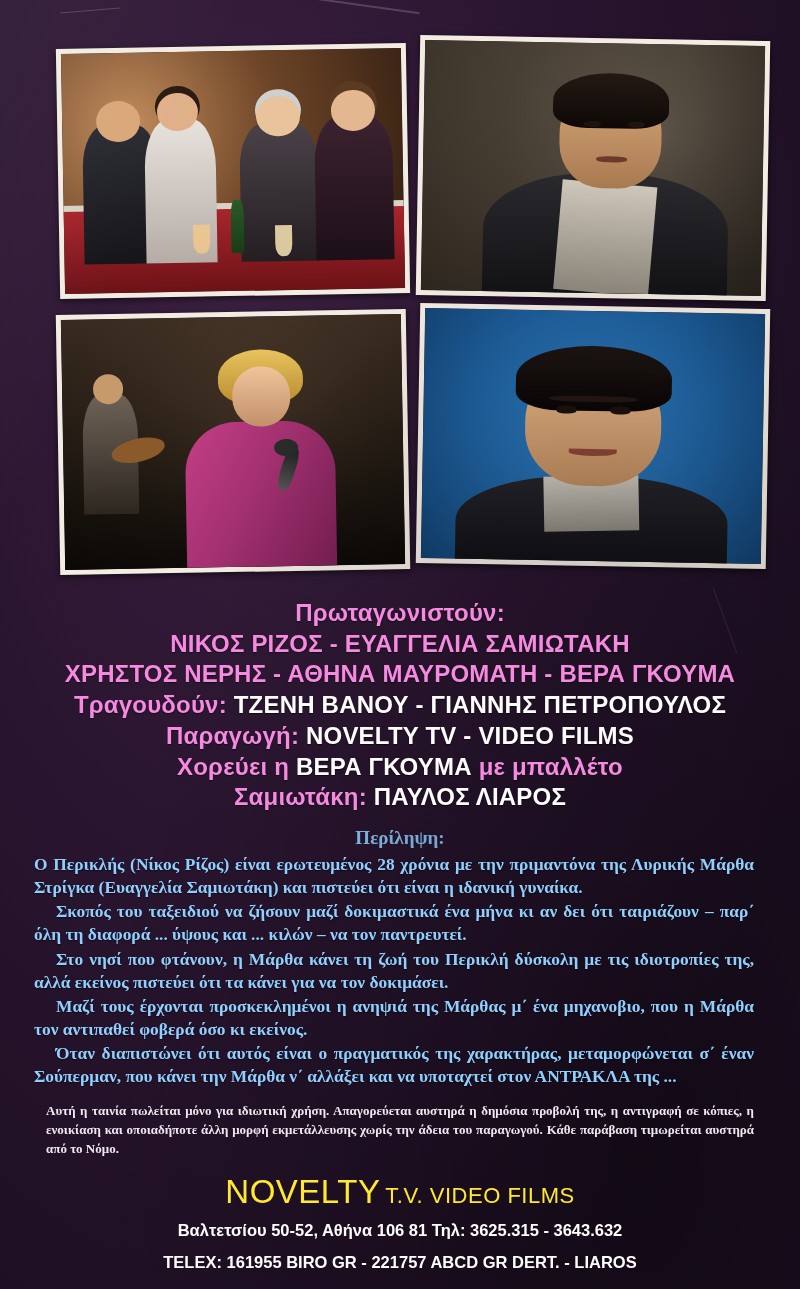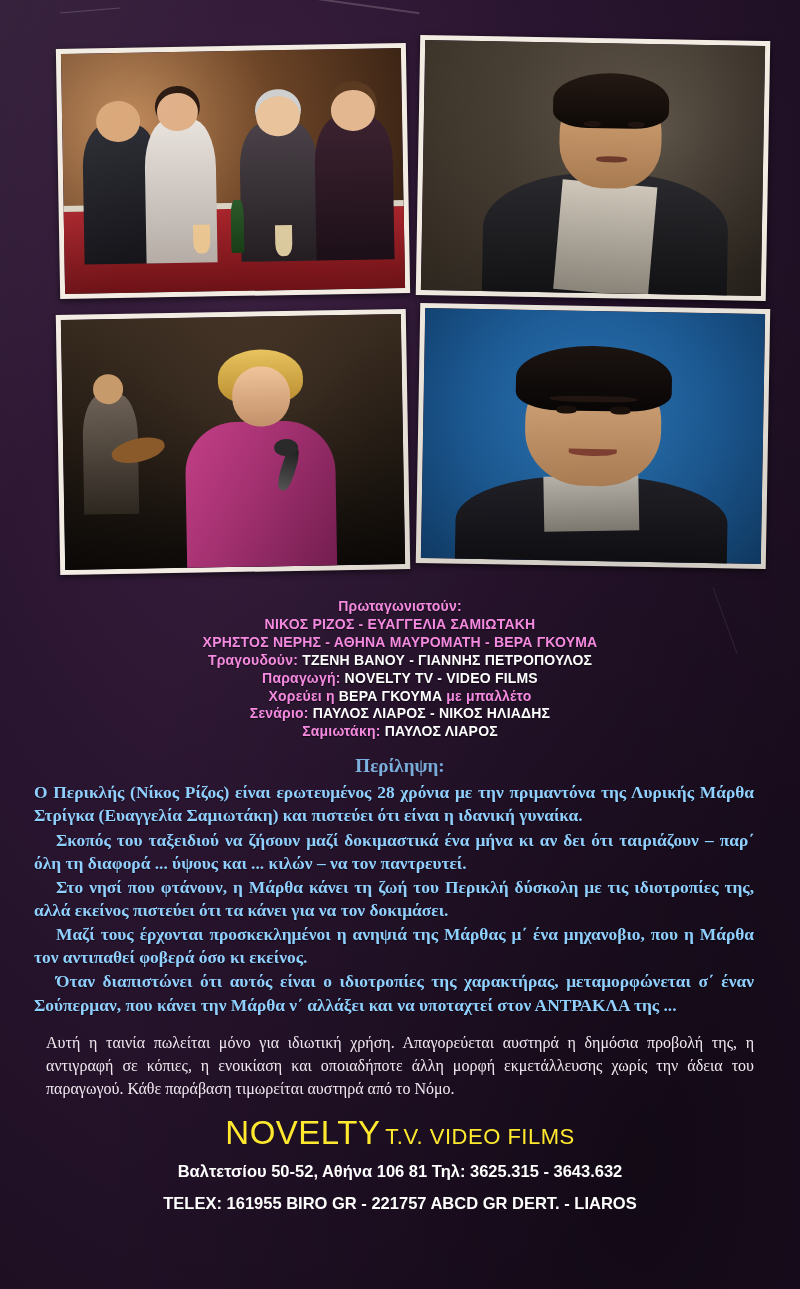--- a/index.html
+++ b/index.html
@@ -183,21 +183,21 @@
   .credits {
     position: relative;
     z-index: 2;
     text-align: center;
     margin-top: 26px;
     padding: 0 30px;
     color: #ff8fe0;
   }
   .credits .line {
     font-weight: bold;
-    font-size: 14px;
+    font-size: 24px;
     letter-spacing: 0.2px;
     line-height: 1.28;
     color: #f58ae0;
     text-shadow: 0 1px 1px rgba(0,0,0,0.6);
   }
   .mixed .pink { color: #f58ae0; }
   .mixed .white { color: #ffffff; }
   .synopsis-title {
     margin-top: 14px;
     text-align: center;
@@ -222,24 +222,24 @@
     margin: 0 0 1px 0;
     text-indent: 22px;
   }
   .synopsis p.noindent { text-indent: 0; }
   .legal {
     position: relative;
     z-index: 2;
     margin: 14px 46px 0 46px;
     color: #f0e8ef;
     font-family: "Liberation Serif", serif;
-    font-size: 16px;
+    font-size: 13px;
     line-height: 1.45;
     text-align: justify;
-    font-weight: normal;
+    font-weight: bold;
   }
   .footer {
     position: relative;
     z-index: 2;
     text-align: center;
     margin-top: 14px;
   }
   .brand {
     color: #ffe92f;
     font-weight: normal;
@@ -341,37 +341,33 @@
     <div class="line mixed">
       <span class="pink">Παραγωγή:</span>
       <span class="white">NOVELTY TV - VIDEO FILMS</span>
     </div>
     <div class="line mixed">
       <span class="pink">Χορεύει η</span>
       <span class="white">ΒΕΡΑ ΓΚΟΥΜΑ</span>
       <span class="pink">με μπαλλέτο</span>
     </div>
     <div class="line mixed">
-      <span class="pink">Σενάριο:</span>
-      <span class="white">ΠΑΥΛΟΣ ΛΙΑΡΟΣ - ΝΙΚΟΣ ΗΛΙΑΔΗΣ</span>
-    </div>
-    <div class="line mixed">
       <span class="pink">Σαμιωτάκη:</span>
       <span class="white">ΠΑΥΛΟΣ ΛΙΑΡΟΣ</span>
     </div>
   </div>
 
   <div class="synopsis-title">Περίληψη:</div>
 
   <div class="synopsis">
     <p class="noindent">Ο Περικλής (Νίκος Ρίζος) είναι ερωτευμένος 28 χρόνια με την πριμαντόνα της Λυρικής Μάρθα Στρίγκα (Ευαγγελία Σαμιωτάκη) και πιστεύει ότι είναι η ιδανική γυναίκα.</p>
     <p>Σκοπός του ταξειδιού να ζήσουν μαζί δοκιμαστικά ένα μήνα κι αν δει ότι ταιριάζουν – παρ΄ όλη τη διαφορά ... ύψους και ... κιλών – να τον παντρευτεί.</p>
     <p>Στο νησί που φτάνουν, η Μάρθα κάνει τη ζωή του Περικλή δύσκολη με τις ιδιοτροπίες της, αλλά εκείνος πιστεύει ότι τα κάνει για να τον δοκιμάσει.</p>
     <p>Μαζί τους έρχονται προσκεκλημένοι η ανηψιά της Μάρθας μ΄ ένα μηχανοβιο, που η Μάρθα τον αντιπαθεί φοβερά όσο κι εκείνος.</p>
-    <p>Όταν διαπιστώνει ότι αυτός είναι ο ιδιοτροπίες της χαρακτήρας, μεταμορφώνεται σ΄ έναν Σούπερμαν, που κάνει την Μάρθα ν΄ αλλάξει και να υποταχτεί στον ΑΝΤΡΑΚΛΑ της ...</p>
+    <p>Όταν διαπιστώνει ότι αυτός είναι ο πραγματικός της χαρακτήρας, μεταμορφώνεται σ΄ έναν Σούπερμαν, που κάνει την Μάρθα ν΄ αλλάξει και να υποταχτεί στον ΑΝΤΡΑΚΛΑ της ...</p>
   </div>
 
   <div class="legal">Αυτή η ταινία πωλείται μόνο για ιδιωτική χρήση. Απαγορεύεται αυστηρά η δημόσια προβολή της, η αντιγραφή σε κόπιες, η ενοικίαση και οποιαδήποτε άλλη μορφή εκμετάλλευσης χωρίς την άδεια του παραγωγού. Κάθε παράβαση τιμωρείται αυστηρά από το Νόμο.</div>
 
   <div class="footer">
     <div class="brand">
       <span class="big">NOVELTY</span>
       <span class="med">T.V. VIDEO FILMS</span>
     </div>
     <div class="addr">Βαλτετσίου 50-52, Αθήνα 106 81   Τηλ: 3625.315 - 3643.632</div>

